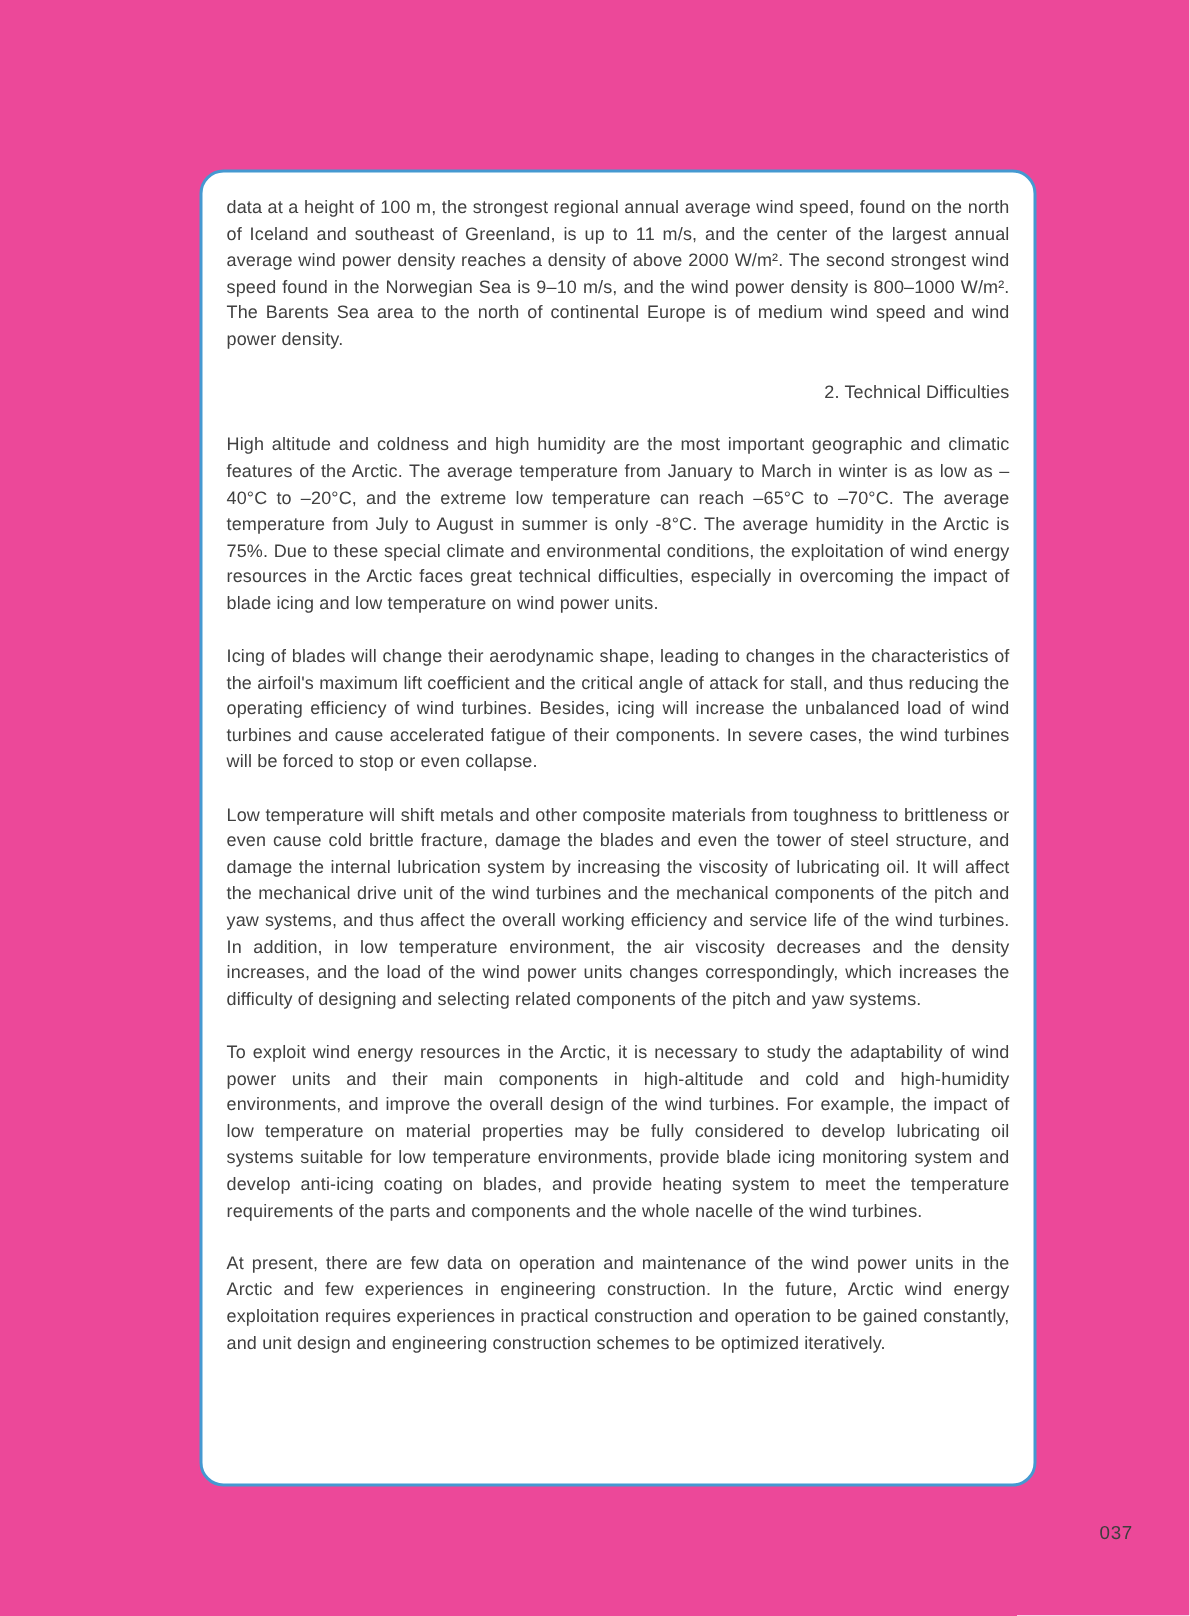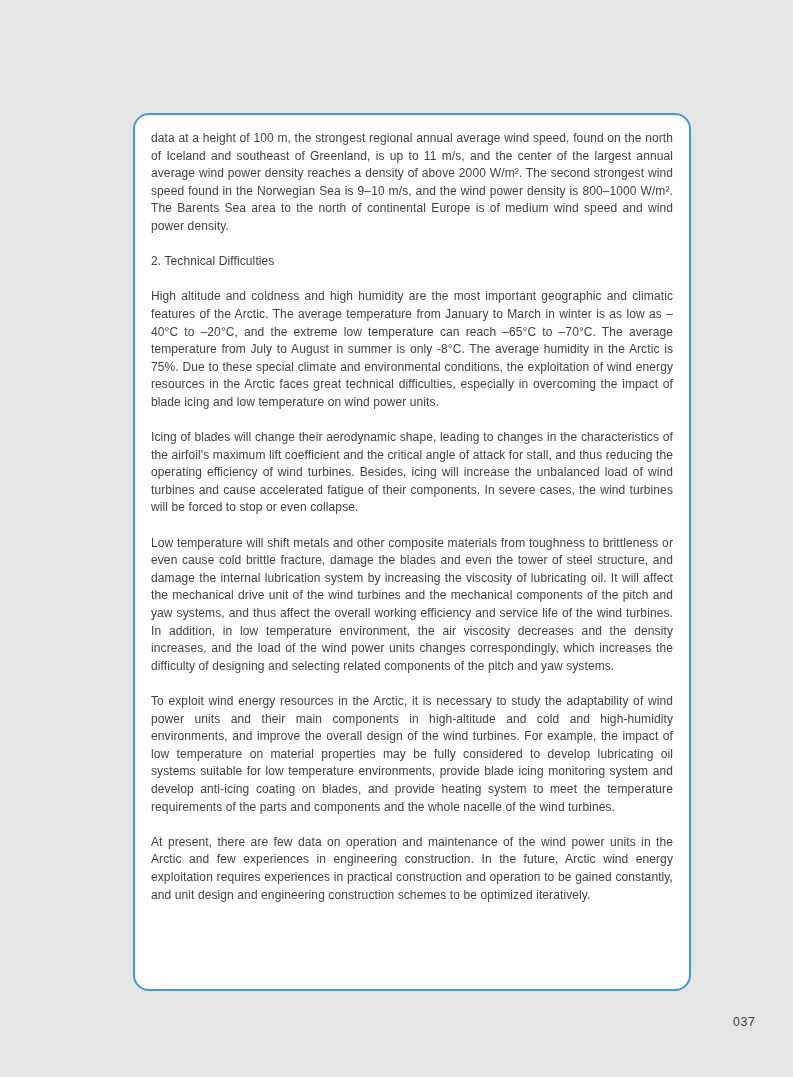--- a/index.html
+++ b/index.html
@@ -5,21 +5,21 @@
   html, body {
     margin: 0;
     padding: 0;
     background: #ffffff;
     font-family: "Liberation Sans", "DejaVu Sans", sans-serif;
   }
   .page {
     position: relative;
     width: 793px;
     height: 1077px;
-    background: #e5e5e5;
+    background: #ec4899;
     overflow: hidden;
   }
   .text-box {
     position: absolute;
     left: 133px;
     top: 113px;
     width: 558px;
     height: 878px;
     box-sizing: border-box;
     border: 2px solid #4599d1;
@@ -37,21 +37,21 @@
   }
   .para.last {
     margin-bottom: 0;
     margin-top: 15px;
   }
   .heading {
     margin: 0 0 17.6px 0;
     font-size: 12px;
     line-height: 17.6px;
     color: #414141;
-    text-align: left;
+    text-align: right;
     letter-spacing: 0.1px;
   }
   .page-number {
     position: absolute;
     left: 733px;
     top: 1014px;
     font-size: 12.5px;
     line-height: 16px;
     color: #3e3e3e;
     letter-spacing: 0.5px;

